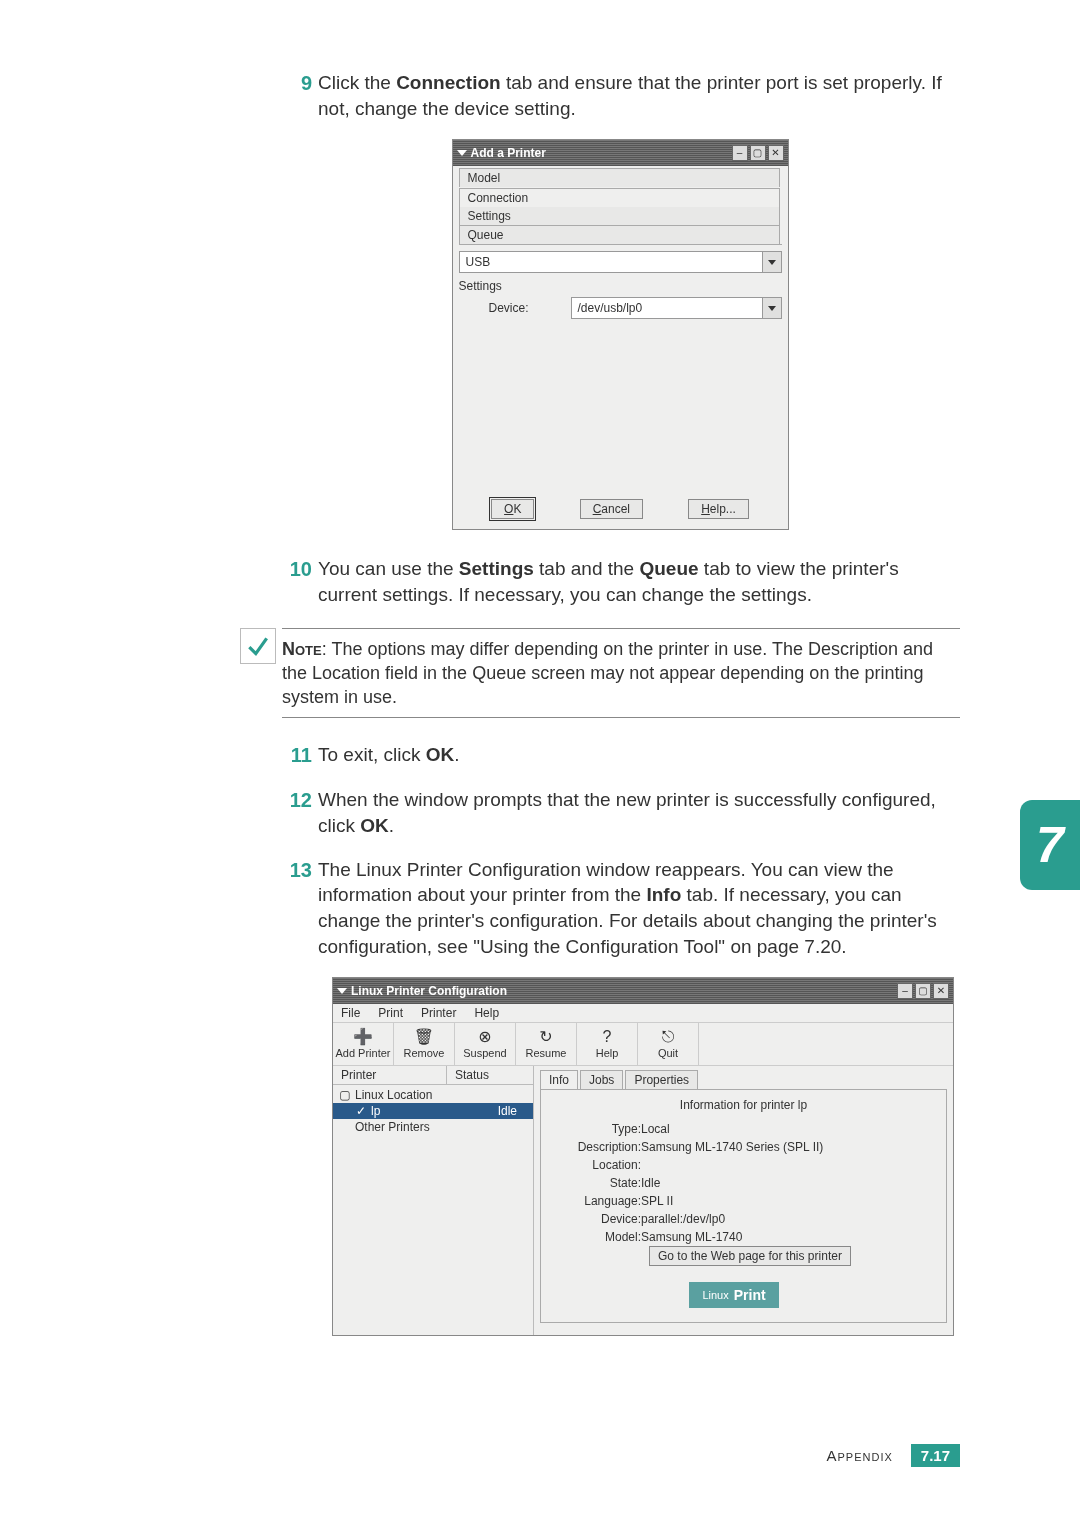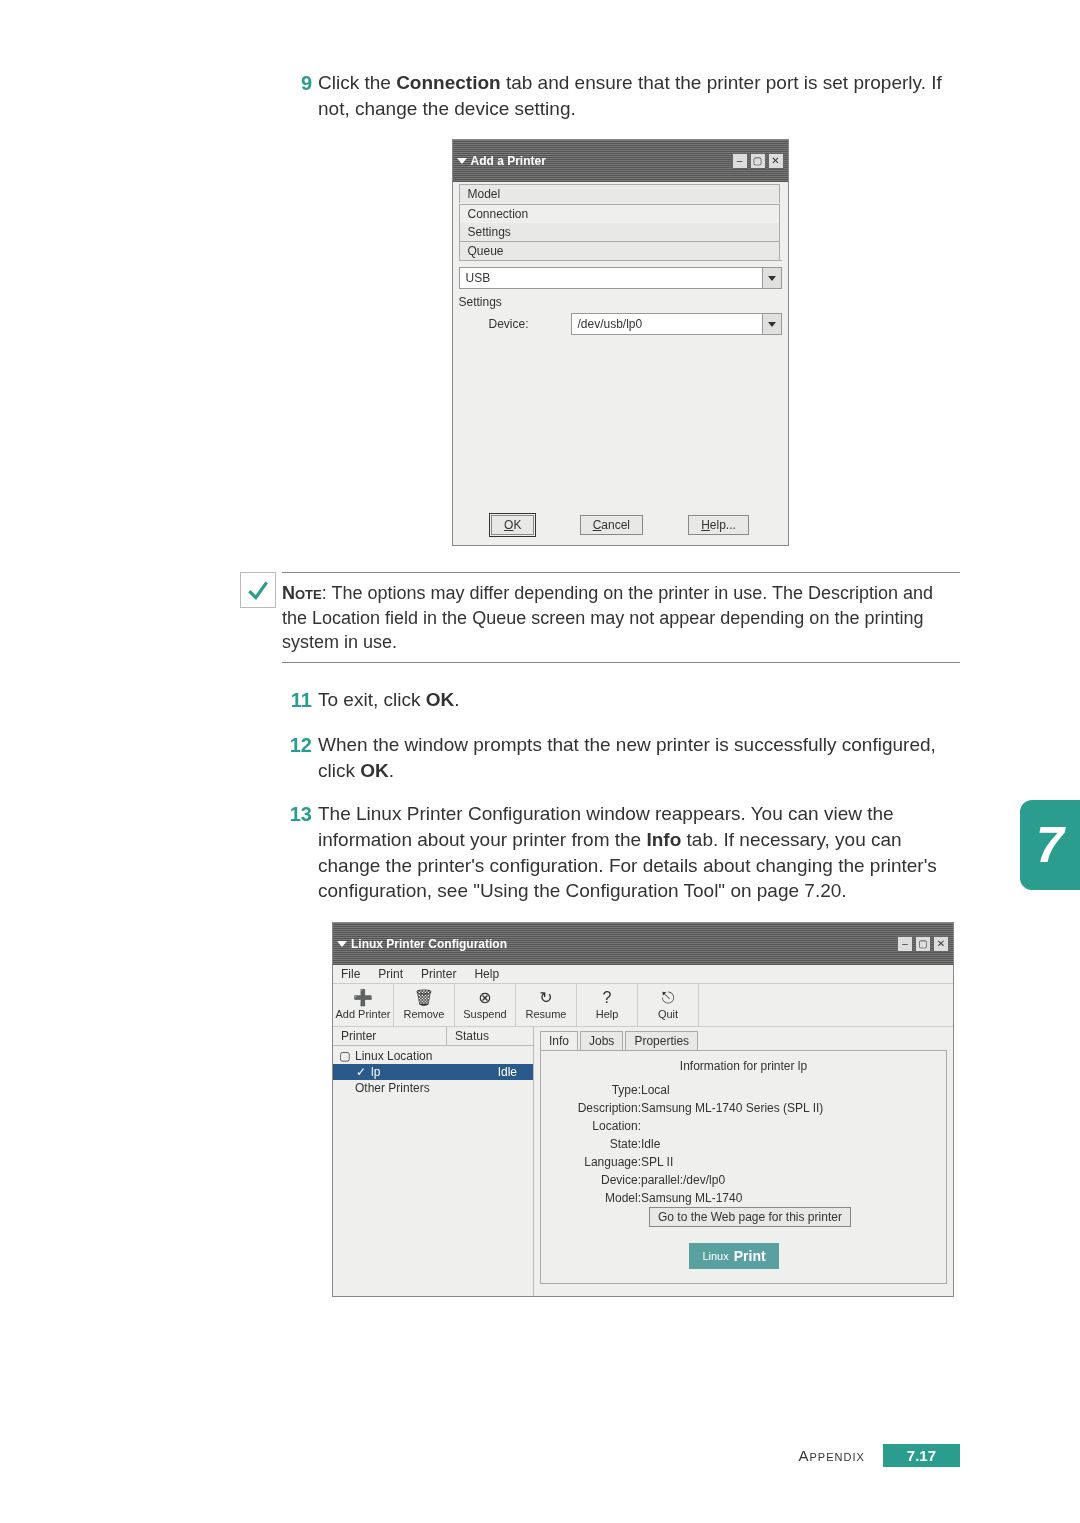--- a/index.html
+++ b/index.html
@@ -46,21 +46,21 @@
     background: #efefee;
     font-family: Arial, sans-serif;
     font-size: 12px;
   }
   .titlebar {
     background: repeating-linear-gradient(0deg,#555,#555 1px,#777 1px,#777 2px);
     color: #fff;
     display: flex;
     align-items: center;
     height: 18px;
-    padding: 12px 4px;
+    padding: 4px 4px;
     font-size: 12px;
   }
   .titlebar .tri {
     width: 0; height: 0;
     border-left: 5px solid transparent;
     border-right: 5px solid transparent;
     border-top: 6px solid #fff;
     margin-right: 4px;
   }
   .titlebar .title-txt { font-weight: bold; flex: 0 0 auto; }
@@ -258,21 +258,21 @@
     right: 120px;
     display:flex;
     align-items:center;
     gap: 18px;
     font-size: 15px;
   }
   .footer .appx { letter-spacing: 1px; font-variant: small-caps; }
   .pgbox {
     background: #2a9d8f;
     color:#fff;
-    padding: 3px 24px;
+    padding: 3px 10px;
     font-weight:bold;
   }
   .pgbox .maj { }
   .pgbox .min { color:#fff; }
 </style>
 </head>
 <body>
 
 <div class="page">
 
@@ -312,20 +312,26 @@
         </div>
       </div>
       <div class="dlg-buttons">
         <span class="btn ok"><u>O</u>K</span>
         <span class="btn"><u>C</u>ancel</span>
         <span class="btn"><u>H</u>elp...</span>
       </div>
     </div>
   </div>
 
+  <div class="step">
+    <div class="step-num">10</div>
+    <div class="step-text">
+      <span>You can use the </span><span class="bold">Settings</span><span> tab and the </span><span class="bold">Queue</span><span> tab to view the printer's current settings. If necessary, you can change the settings.</span>
+    </div>
+  </div>
 
   <div class="note-wrap">
     <div class="note-icon">
       <svg viewBox="0 0 24 24">
           <path d="M4 13 L10 19 L20 5" fill="none" stroke="#2a9d8f" stroke-width="3"></path>
         </svg>
     </div>
     <div class="note-box">
       <span class="smallcaps">Note</span><span>: The options may differ depending on the printer in use. The Description and the Location field in the Queue screen may not appear depending on the printing system in use.</span>
     </div>

